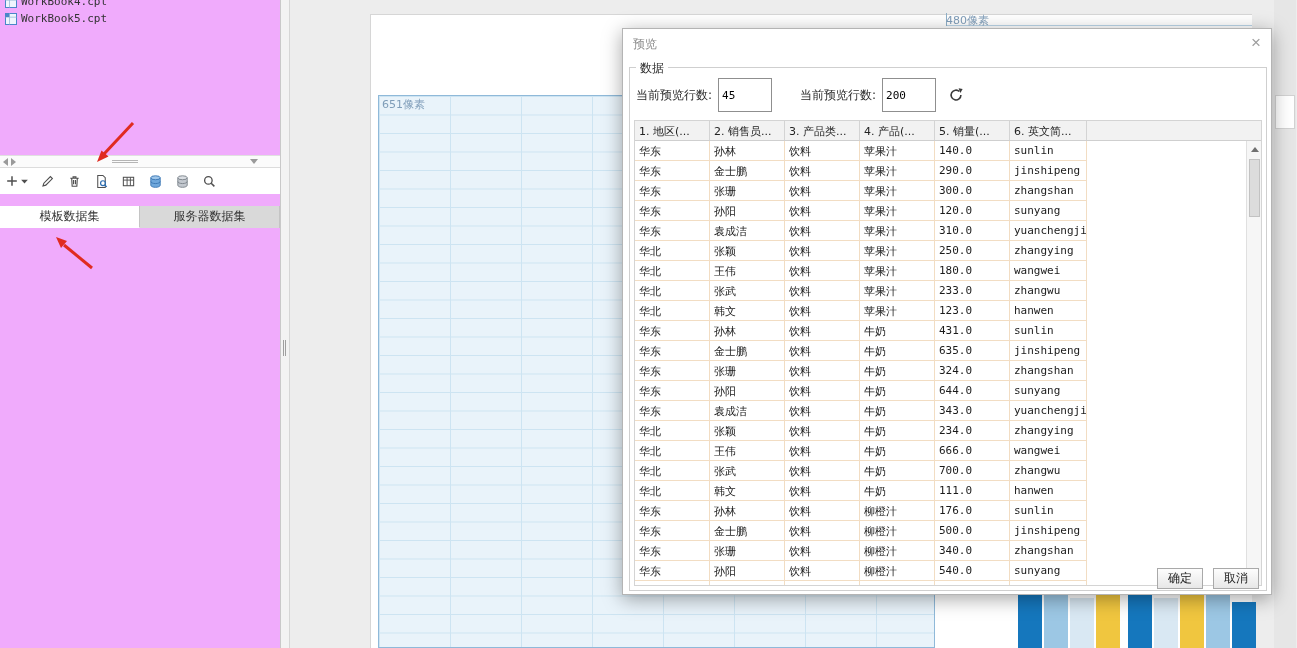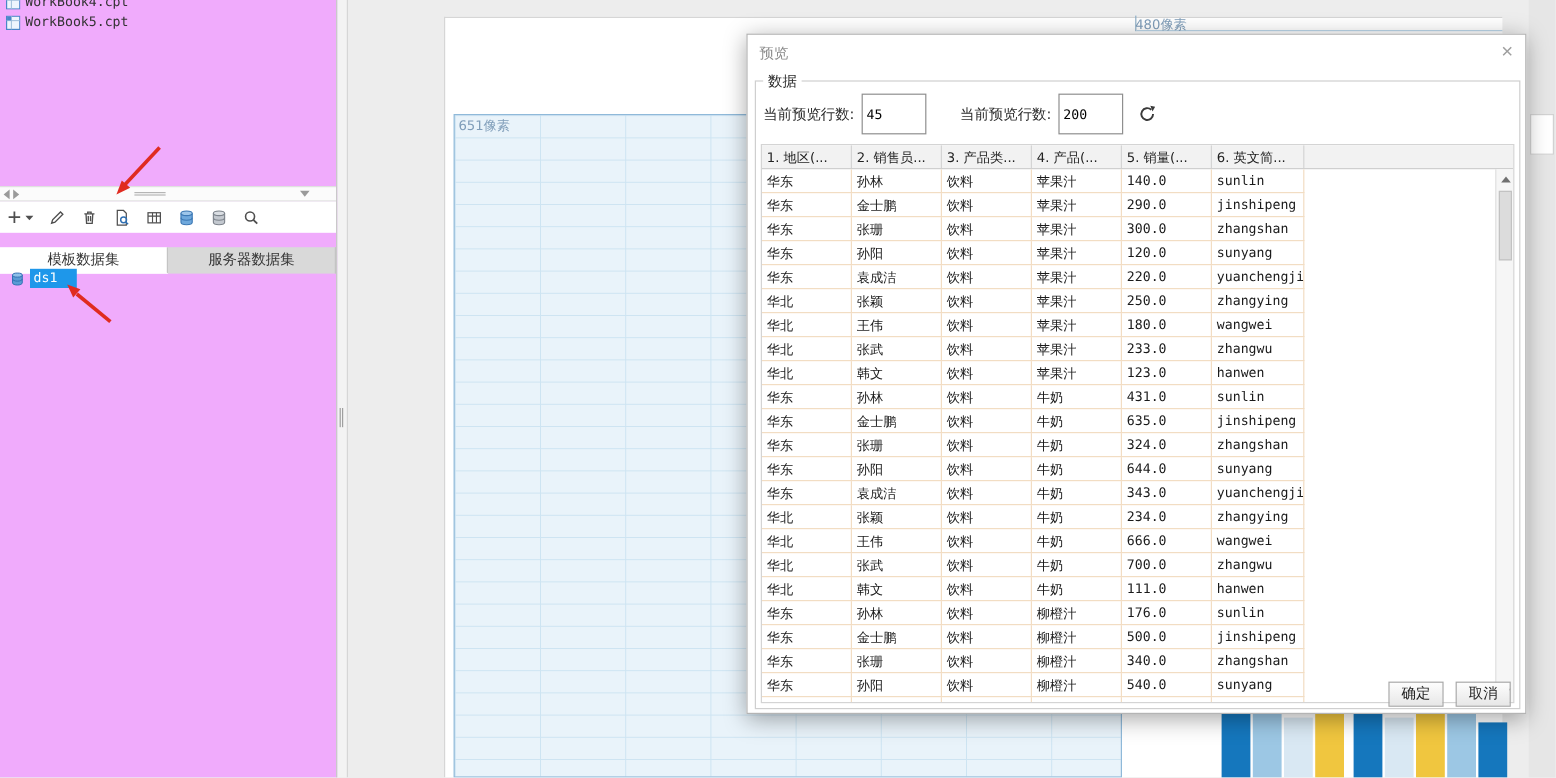--- a/index.html
+++ b/index.html
@@ -195,30 +195,20 @@
             <path d="M9.8 9.8l3.4 3.4" stroke="#4f4f4f" stroke-width="1.6" fill="none"></path>
           </svg>
       </button>
     </div>
 
     <div class="tabs" id="tabs">
         <div class="tab active">模板数据集</div>
         <div class="tab">服务器数据集</div>
       </div>
 
-    <div class="dataset-list">
-      <div class="dataset-item">
-        <svg viewBox="0 0 16 16" width="13" height="13">
-            <path d="M3 4v8c0 1.2 2.2 2.2 5 2.2s5-1 5-2.2V4" fill="#5b9bd5" stroke="#2f6fb2"></path>
-            <ellipse cx="8" cy="4" rx="5" ry="2.1" fill="#8fc0e8" stroke="#2f6fb2"></ellipse>
-            <path d="M3 8c0 1.2 2.2 2.2 5 2.2s5-1 5-2.2" fill="none" stroke="#2f6fb2"></path>
-          </svg>
-        <span class="dataset-label">ds1</span>
-      </div>
-    </div>
 
     <svg class="arrows" width="281" height="648">
       <g stroke="#e02b20" fill="#e02b20">
         <line x1="133" y1="123" x2="104" y2="154" stroke-width="3"></line>
         <polygon points="97,162 108.5,156.5 101.5,150.5" stroke="none"></polygon>
       </g>
       <g stroke="#e02b20" fill="#e02b20">
         <line x1="92" y1="268" x2="64" y2="245" stroke-width="3"></line>
         <polygon points="56,237 67,241 61,248" stroke="none"></polygon>
       </g>
@@ -316,21 +306,21 @@
               <div class="tcell c2">饮料</div>
               <div class="tcell c3">苹果汁</div>
               <div class="tcell c4">120.0</div>
               <div class="tcell c5">sunyang</div>
             </div>
             <div class="trow">
               <div class="tcell c0">华东</div>
               <div class="tcell c1">袁成洁</div>
               <div class="tcell c2">饮料</div>
               <div class="tcell c3">苹果汁</div>
-              <div class="tcell c4">220.0</div>
+              <div class="tcell c4">310.0</div>
               <div class="tcell c5">yuanchengjie</div>
             </div>
             <div class="trow">
               <div class="tcell c0">华北</div>
               <div class="tcell c1">张颖</div>
               <div class="tcell c2">饮料</div>
               <div class="tcell c3">苹果汁</div>
               <div class="tcell c4">250.0</div>
               <div class="tcell c5">zhangying</div>
             </div>

